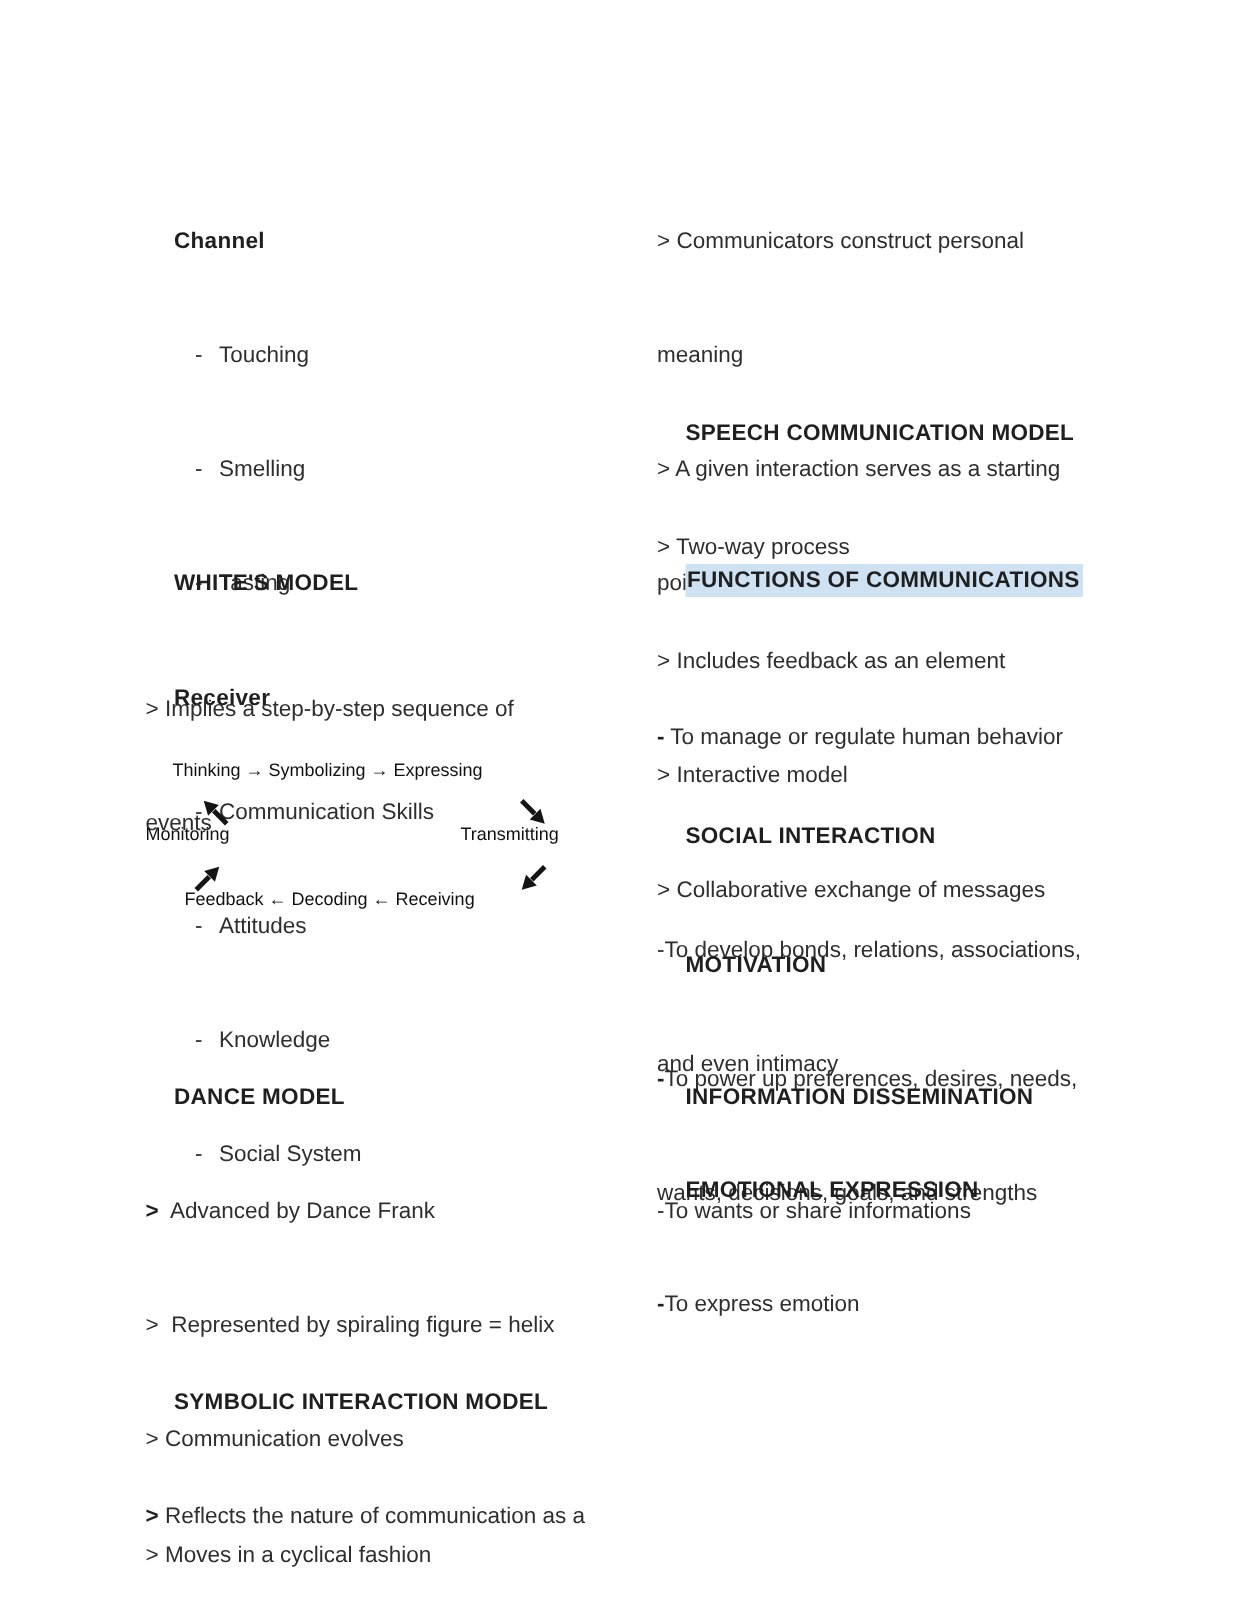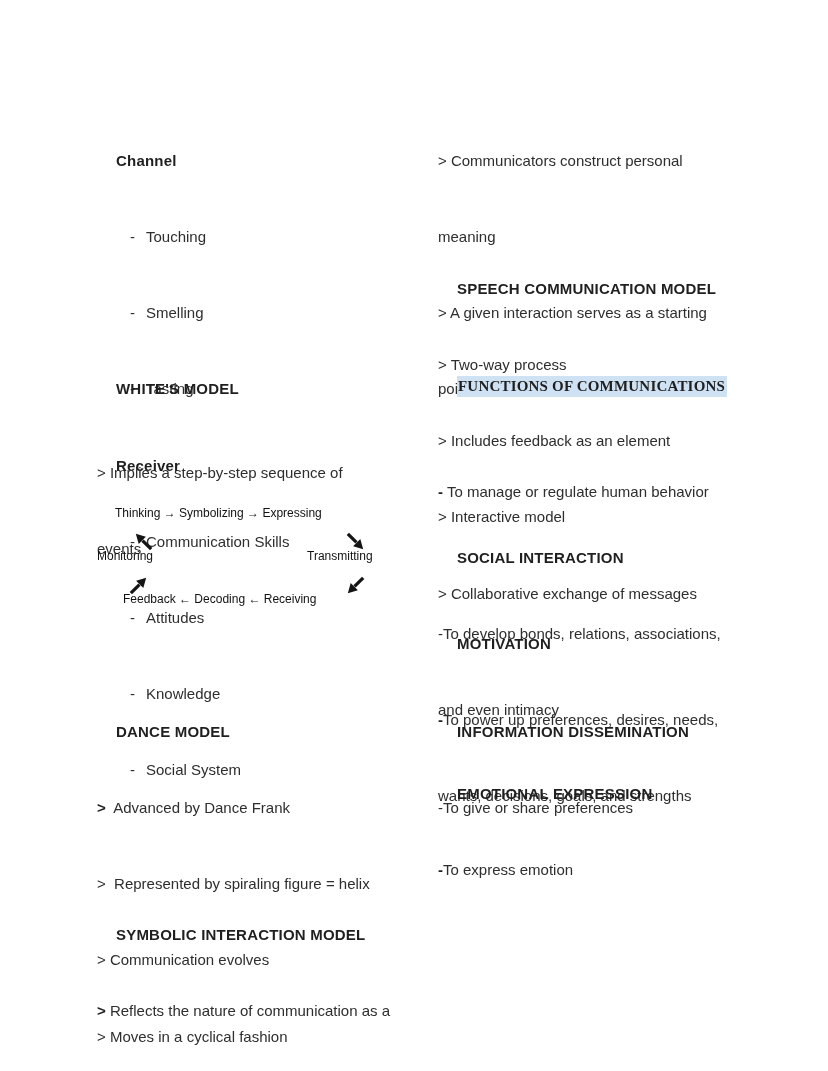--- a/index.html
+++ b/index.html
@@ -99,41 +99,41 @@
   </div>
 
   <div class="sec" style="left:438px;top:225px;">
     <div class="line heading">SPEECH COMMUNICATION MODEL</div>
     <div class="line">&gt; Two-way process</div>
     <div class="line">&gt; Includes feedback as an element</div>
     <div class="line">&gt; Interactive model</div>
     <div class="line">&gt; Collaborative exchange of messages</div>
   </div>
 
-  <div class="sec heading" style="left:438px;top:374px;font-family:Liberation Serif, serif;"><span class="hl">FUNCTIONS OF COMMUNICATIONS</span></div>
+  <div class="sec heading" style="left:438px;top:374px;"><span class="hl">FUNCTIONS OF COMMUNICATIONS</span></div>
 
   <div class="sec" style="left:438px;top:428px;">
     <div class="line"><span class="bold">-</span><span> To manage or regulate human behavior</span></div>
   </div>
 
   <div class="sec" style="left:438px;top:494px;">
     <div class="line heading">SOCIAL INTERACTION</div>
     <div class="line"><span>-To develop bonds, relations, associations,</span></div>
     <div class="line"><span>and even intimacy</span></div>
   </div>
 
   <div class="sec" style="left:438px;top:580px;">
     <div class="line heading">MOTIVATION</div>
     <div class="line"><span class="bold">-</span><span>To power up preferences, desires, needs,</span></div>
     <div class="line"><span>wants, decisions, goals, and strengths</span></div>
   </div>
 
   <div class="sec" style="left:438px;top:668px;">
     <div class="line heading">INFORMATION DISSEMINATION</div>
-    <div class="line"><span>-To give or share preferences</span></div>
+    <div class="line"><span>-To wants or share informations</span></div>
   </div>
 
   <div class="sec" style="left:438px;top:730px;">
     <div class="line heading">EMOTIONAL EXPRESSION</div>
     <div class="line"><span class="bold">-</span><span>To express emotion</span></div>
   </div>
 
 </div>
 
 </body></html>

